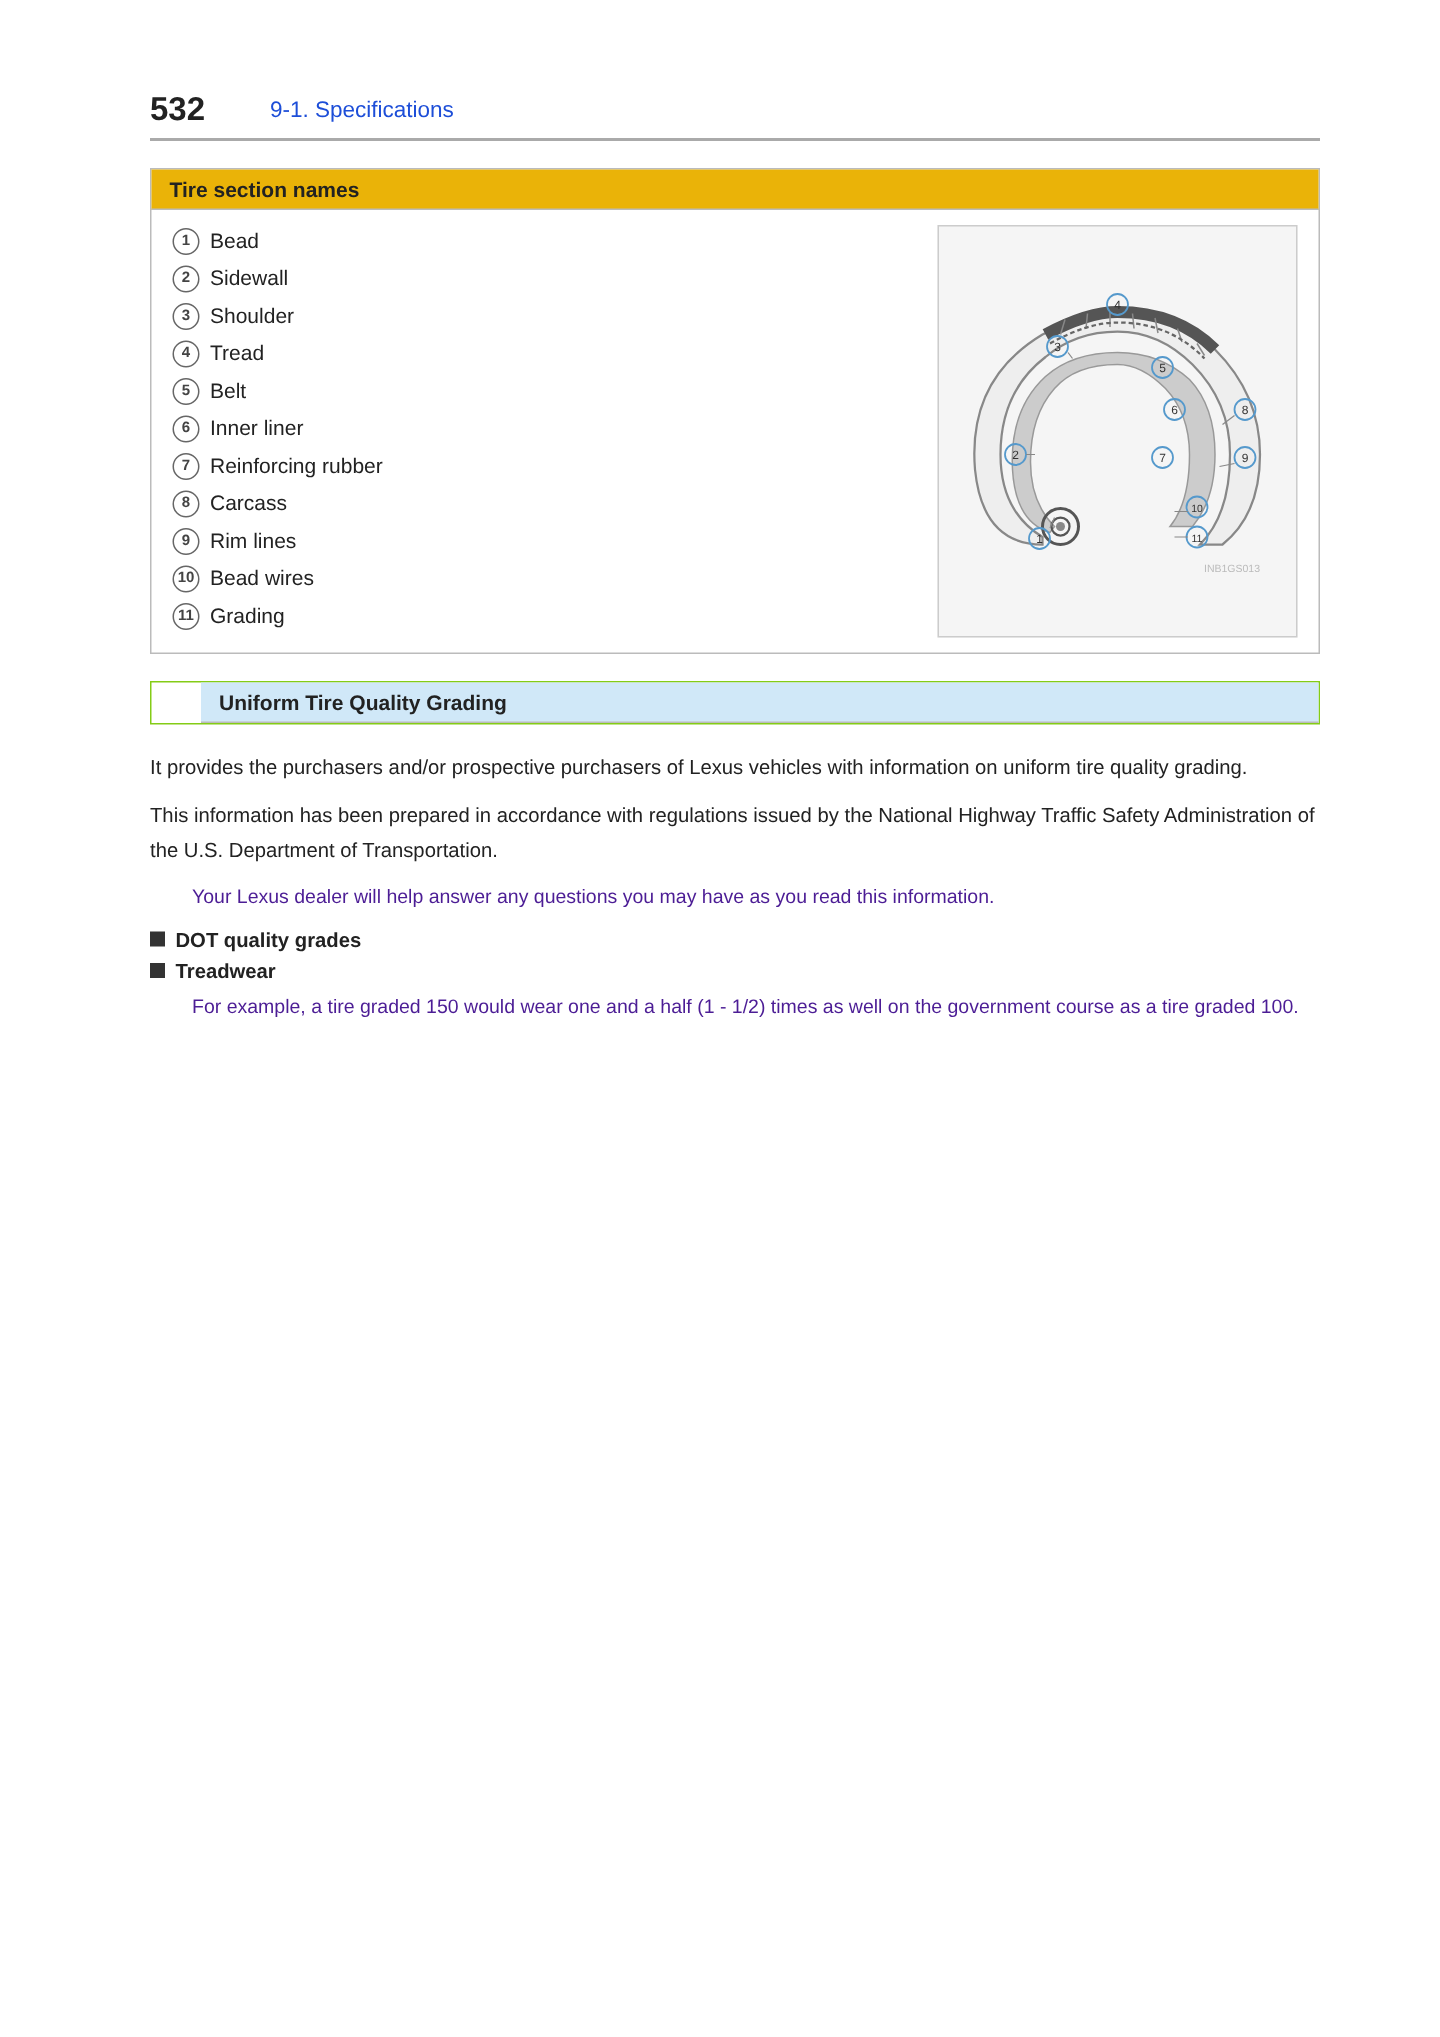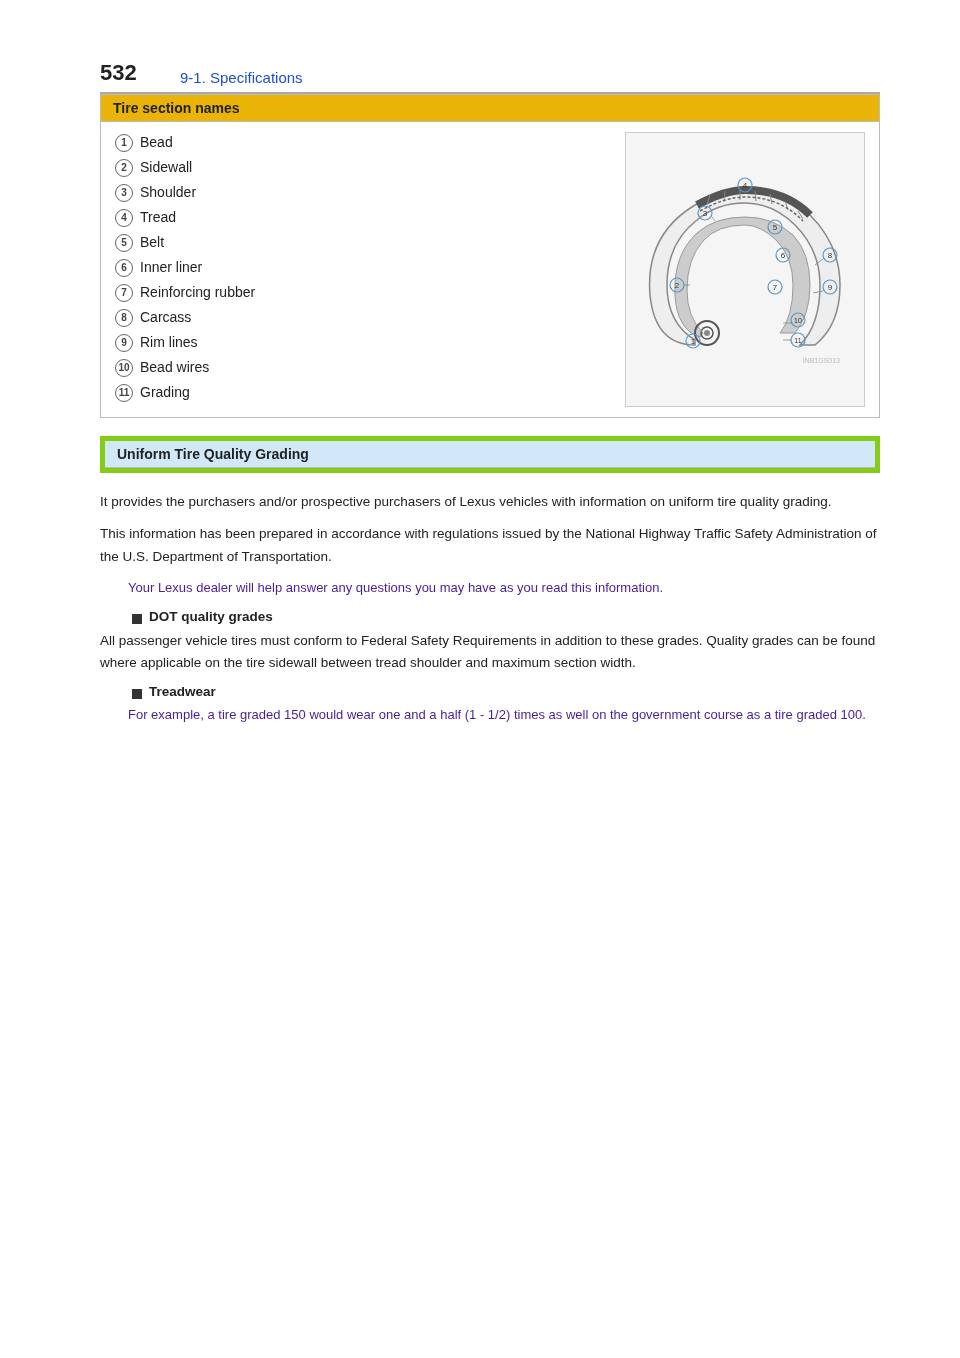--- a/index.html
+++ b/index.html
@@ -12,23 +12,24 @@
       padding: 0;
     }
     .page {
       width: 960px;
       min-height: 1358px;
       background: #fff;
       padding: 60px 80px 60px 100px;
     }
     .header-bar {
       display: flex;
-      align-items: flex-end;
+      align-items: center;
       border-bottom: 2px solid #aaa;
       padding-bottom: 6px;
+      margin-bottom: 18px;
     }
     .page-number {
       font-size: 22px;
       font-weight: bold;
       color: #222;
       margin-right: 20px;
       min-width: 60px;
     }
     .section-title-header {
       font-size: 15px;
@@ -86,22 +87,23 @@
       align-items: center;
       justify-content: center;
       position: relative;
       min-height: 200px;
     }
     .tire-diagram svg {
       width: 220px;
       height: 190px;
     }
     .uniform-box {
-      border: 5px solid #84cc16;
+      border: 1px solid #84cc16;
       margin-bottom: 18px;
+      padding-left: 33px;
     }
     .uniform-box-title {
       background: #d0e8f8;
       border-bottom: 1px solid #bbb;
       padding: 5px 12px;
       font-size: 14px;
       font-weight: bold;
       color: #222;
     }
     .main-content {
@@ -118,23 +120,22 @@
       font-size: 13px;
       line-height: 1.6;
       color: #4c1d95;
       margin-bottom: 10px;
     }
     .subsection-title {
       font-weight: bold;
       font-size: 13.5px;
       margin-bottom: 6px;
       display: flex;
-      align-items: flex-end;
+      align-items: center;
       gap: 7px;
-      margin-left: 32px;
     }
     .square-bullet {
       display: inline-block;
       width: 10px;
       height: 10px;
       background: #333;
       flex-shrink: 0;
     }
   </style>
 </head>
@@ -275,21 +276,20 @@
 
   <div class="main-content">
     <p class="para">It provides the purchasers and/or prospective purchasers of Lexus vehicles with information on uniform tire quality grading.</p>
     <p class="para">This information has been prepared in accordance with regulations issued by the National Highway Traffic Safety Administration of the U.S. Department of Transportation.</p>
     <p class="indented">Your Lexus dealer will help answer any questions you may have as you read this information.</p>
 
     <div class="subsection-title">
       <span class="square-bullet"></span>
       <span>DOT quality grades</span>
     </div>
-    <p class="para">All passenger vehicle tires must conform to Federal Safety Requirements in addition to these grades. Quality grades can be found where applicable on the tire sidewall between tread shoulder and maximum section width.</p>
 
     <div class="subsection-title">
       <span class="square-bullet"></span>
       <span>Treadwear</span>
     </div>
     <p class="indented">For example, a tire graded 150 would wear one and a half (1 - 1/2) times as well on the government course as a tire graded 100.</p>
   </div>
 </div>
 
 </body></html>

